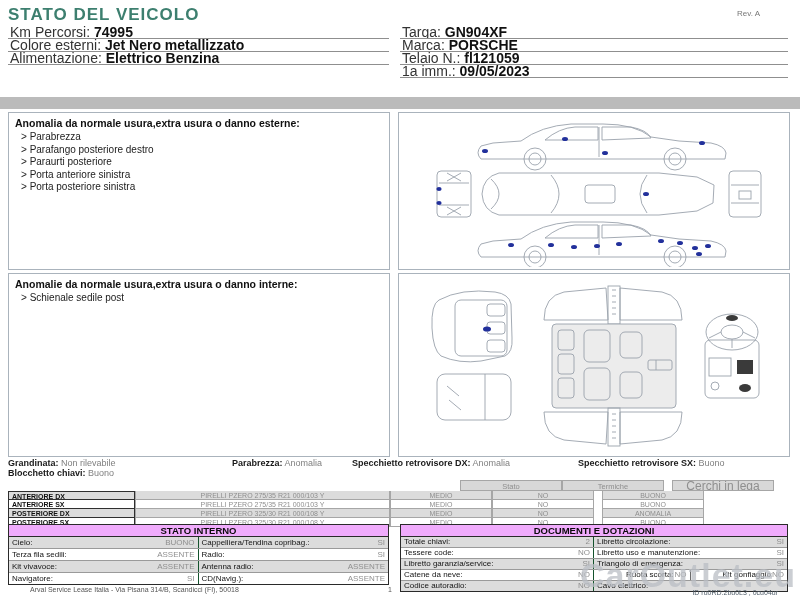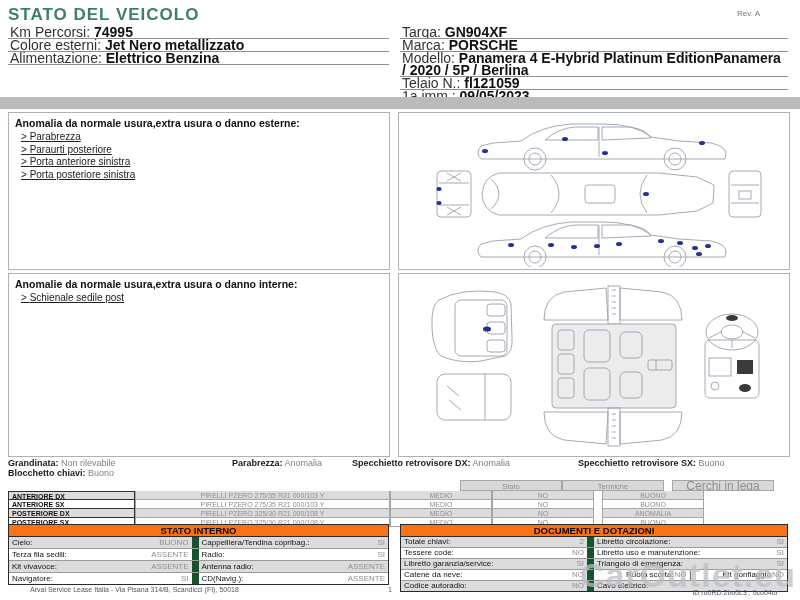--- a/index.html
+++ b/index.html
@@ -19,21 +19,21 @@
             padding:0 2px;white-space:nowrap;overflow:hidden;}
   .info-row.tall{height:24px;white-space:normal;}
   .info-row .lbl{color:#333;}
   .info-row .val{font-weight:bold;color:#111;}
 
   .gray-band{position:absolute;left:0;top:97px;width:800px;height:12px;background:#bbbbbb;}
 
   
   .box{position:absolute;background:#fff;border:1px solid #aab3bc;}
   .box .box-title{font-size:10.5px;font-weight:bold;color:#111;padding:4px 6px 2px 6px;}
-  .anom-cols{display:flex;padding:0 0 0 12px;text-decoration:underline;}
+  .anom-cols{display:flex;padding:0 0 0 12px;}
   .anom-list{list-style:none;margin:0;padding:0;font-size:10px;line-height:12.5px;color:#222;}
   .anom-list.c1{width:190px;}
   .anom-list li::before{content:"> ";}
 
   
   .sum-item{position:absolute;font-size:9px;white-space:nowrap;}
   .sum-item .lbl{font-weight:bold;color:#1a1a1a;}
   .sum-item .val{color:#808080;}
 
   
@@ -49,26 +49,26 @@
   .tcell.desc{width:255px;}
   .tcell.w130{width:102px;}
   .tgap{width:8px;}
   .bg-g{background:#dcdcdc;}
   .bg-w{background:#ffffff;}
 
   
   .btable{position:absolute;top:524px;font-size:8px;border:1px solid #2a2a2a;box-sizing:border-box;}
   .btable.left{left:8px;width:381px;}
   .btable.right{left:400px;width:388px;}
-  .btable .bhead{height:11px;line-height:11px;background:#f97316;border-bottom:1px solid #2a2a2a;
+  .btable .bhead{height:11px;line-height:11px;background:#f0abfc;border-bottom:1px solid #2a2a2a;
                  font-weight:bold;font-size:9.5px;text-align:center;color:#0a0a0a;}
   .brow{display:flex;height:11px;line-height:11px;border-bottom:1px solid #9a9a9a;}
   .btable.right .brow{height:10px;line-height:10px;}
   .brow:last-child{border-bottom:none;}
-  .bhalf{display:flex;width:50%;box-sizing:border-box;border-right:7px solid #14532d;}
+  .bhalf{display:flex;width:50%;box-sizing:border-box;border-right:1px solid #14532d;}
   .bhalf:last-child{border-right:none;}
   .bq{display:flex;width:50%;box-sizing:border-box;border-right:1px solid #6b6b6b;padding-left:29px;}
   .bq:last-child{border-right:none;}
   .blbl{flex:1;padding-left:3px;color:#141414;white-space:nowrap;overflow:hidden;}
   .bval{padding-right:3px;color:#8f8f8f;text-align:right;white-space:nowrap;}
 
   
   .footer-addr{position:absolute;left:30px;top:586px;font-size:7px;color:#555;}
   .footer-page{position:absolute;left:388px;top:586px;font-size:7px;color:#555;}
   .watermark{position:absolute;right:4px;top:556px;font-size:34px;font-weight:bold;
@@ -101,38 +101,36 @@
     </div>
   </div>
 
   <div class="info-col right">
     <div class="info-row">
       <span class="lbl">Targa:</span>&nbsp;<span class="val">GN904XF</span>
     </div>
     <div class="info-row">
       <span class="lbl">Marca:</span>&nbsp;<span class="val">PORSCHE</span>
     </div>
-    <div class="info-row tall">
-      <span class="lbl">Modello:</span>&nbsp;<span class="val">Panamera 4 E-Hybrid Platinum EditionPanamera / 2020 / 5P / Berlina</span>
-    </div>
     <div class="info-row">
       <span class="lbl">Telaio N.:</span>&nbsp;<span class="val">fl121059</span>
     </div>
     <div class="info-row">
       <span class="lbl">1a imm.:</span>&nbsp;<span class="val">09/05/2023</span>
     </div>
   </div>
 
   <div class="gray-band"></div>
 
   <div class="box" style="left:8px;top:112px;width:380px;height:156px;">
     <div class="box-title">Anomalia da normale usura,extra usura o danno esterne:</div>
     <div class="anom-cols">
       <ul class="anom-list c1">
         <li>Parabrezza</li>
+        <li>Parafango posteriore destro</li>
         <li>Paraurti posteriore</li>
         <li>Porta anteriore sinistra</li>
         <li>Porta posteriore sinistra</li>
       </ul>
     </div>
   </div>
 
   <div class="box" style="left:398px;top:112px;width:390px;height:156px;">
     <svg width="388" height="154" viewBox="0 0 388 154">
 

